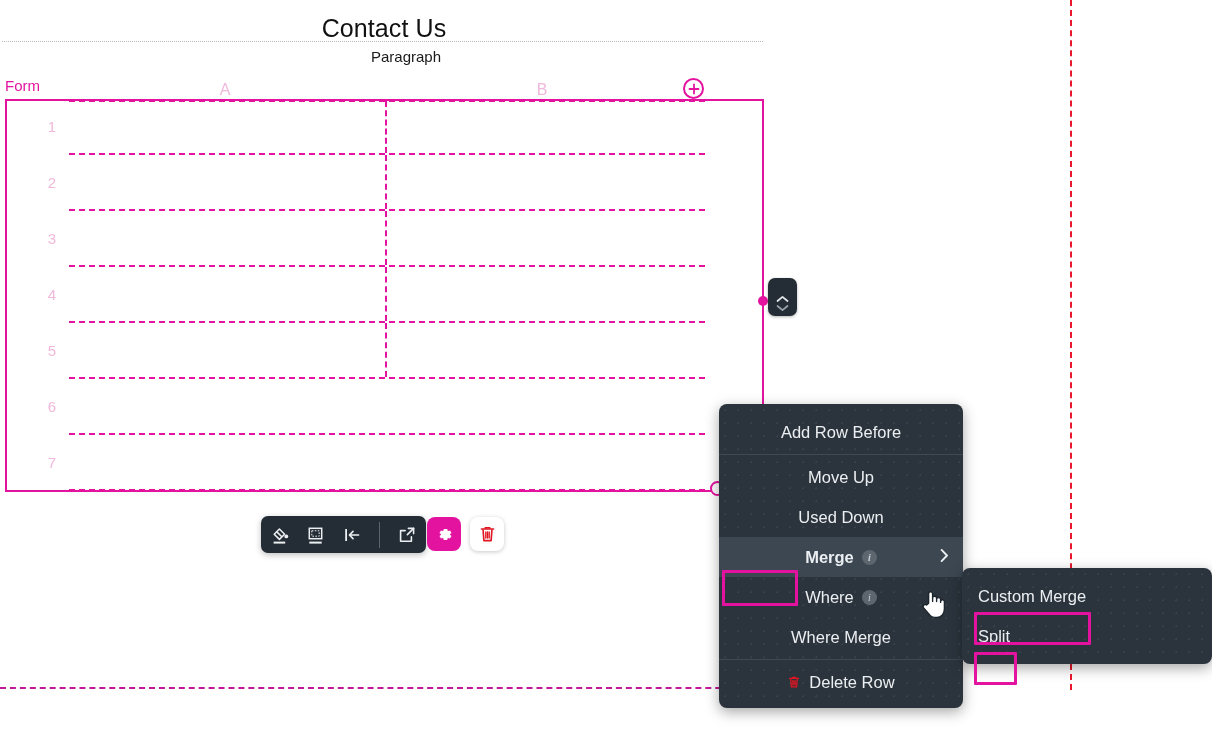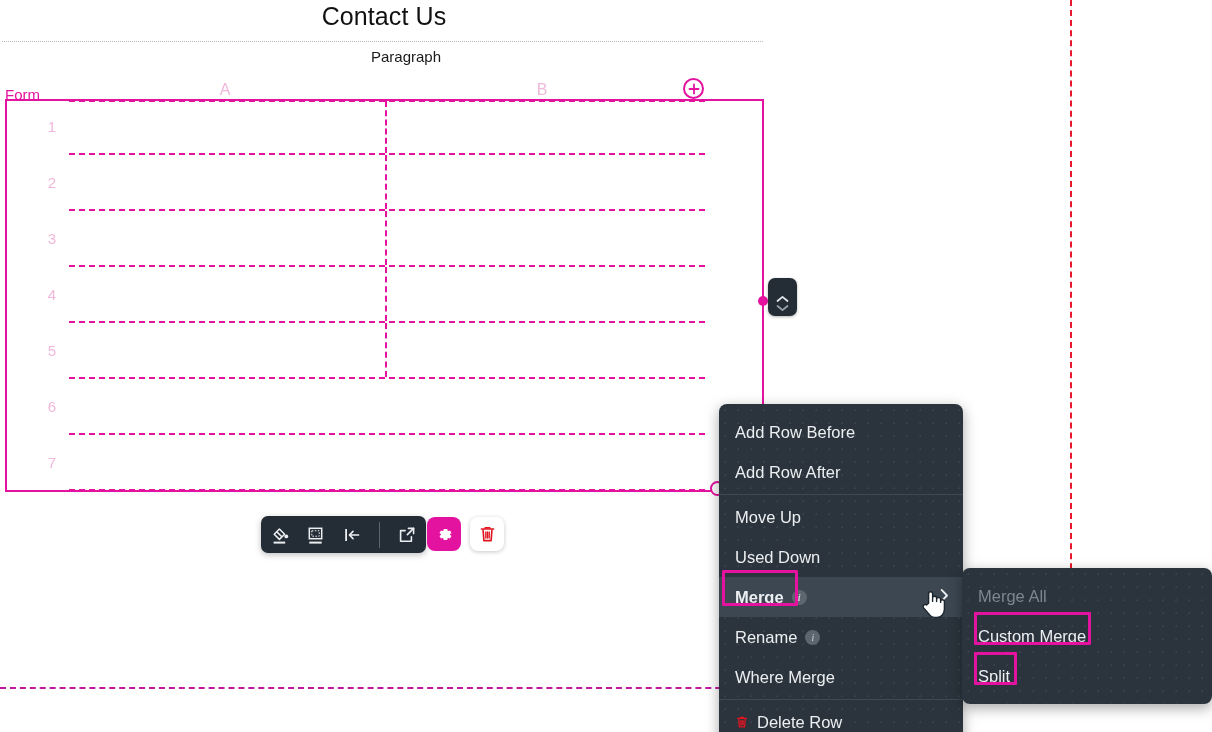--- a/index.html
+++ b/index.html
@@ -6,37 +6,37 @@
   html, body {
     width: 1212px; height: 732px;
     background: #ffffff;
     font-family: "Liberation Sans", sans-serif;
     overflow: hidden;
   }
   #root { position: relative; width: 1212px; height: 732px; background: #fff; }
 
   
   .doc-title {
-    position: absolute; left: 0; top: 2px; width: 768px;
+    position: absolute; left: 0; top: 14px; width: 768px;
     text-align: center;
     font-size: 25px; color: #111; font-weight: 400;
     letter-spacing: .1px;
   }
   .hr-dotted-gray {
     position: absolute; left: 2px; top: 41px; width: 761px; height: 0;
     border-top: 1px dotted #b9b9b9;
   }
   .doc-paragraph {
     position: absolute; left: 0; top: 48px; width: 768px;
     text-align: center; font-size: 15px; color: #1a1a1a; padding-left: 44px;
   }
 
   
   .form-label {
-    position: absolute; left: 5px; top: 86px;
+    position: absolute; left: 5px; top: 77px;
     font-size: 15px; color: #e313a0;
   }
   .col-head {
     position: absolute; top: 81px;
     font-size: 16px; color: #f0b8da; text-align: center; width: 60px;
   }
   .col-head.a { left: 195px; }
   .col-head.b { left: 512px; }
 
   .add-col-btn {
@@ -130,20 +130,21 @@
     background: #2b343d;
     background-image: radial-gradient(#39434d 1px, transparent 1px);
     background-size: 13px 13px;
     box-shadow: 0 4px 14px rgba(0,0,0,.35);
     padding: 8px 0 6px 0; overflow: hidden;
   }
   .ctx-item {
     position: relative; height: 40px; display: flex; align-items: center;
     padding: 0 16px; color: #eceff1; font-size: 16.5px; cursor: pointer;
     white-space: nowrap;
+    justify-content: center;
   }
   .ctx-item.hovered { background: #3c4752; font-weight: bold; }
   .ctx-sep { height: 1px; background: #3f4954; margin: 2px 0; }
   .info-badge {
     width: 15px; height: 15px; border-radius: 50%; background: #5d666f;
     color: #cfd5da; font-size: 10px; display: inline-flex;
     align-items: center; justify-content: center; margin-left: 8px;
     font-style: italic; font-family: "Liberation Serif", serif;
   }
   .chev-right { position: absolute; right: 14px; top: 50%;
@@ -290,64 +291,58 @@
     </svg>
   </div>
 
   <div class="guide-v-red"></div>
   <div class="guide-h-magenta"></div>
 
   <div class="ctx-menu">
     <div class="ctx-item">
       <span>Add Row Before</span>
     </div>
-    <div class="ctx-item">
-      <span>Add Row After</span>
-    </div>
     <div class="ctx-sep"></div>
     <div class="ctx-item">
       <span>Move Up</span>
     </div>
     <div class="ctx-item">
       <span>Used Down</span>
     </div>
     <div class="ctx-item hovered">
       <span>Merge</span>
       <span class="info-badge">i</span>
       <span class="chev-right">
         <svg width="9" height="14" viewBox="0 0 9 14" aria-hidden="true">
           <path d="M1.6 1.4 L7 7 L1.6 12.6" stroke="#eceff1" stroke-width="1.9" fill="none" stroke-linecap="round" stroke-linejoin="round"></path>
         </svg>
       </span>
     </div>
     <div class="ctx-item">
-      <span>Rename</span>
+      <span>Where</span>
       <span class="info-badge">i</span>
     </div>
     <div class="ctx-item">
       <span>Where Merge</span>
     </div>
     <div class="ctx-sep"></div>
     <div class="ctx-item">
       <span class="trash-red">
         <svg width="14" height="16" viewBox="0 0 20 20" aria-hidden="true">
           <path d="M3.6 4.8 H16.4" stroke="#e0151f" stroke-width="1.8" stroke-linecap="round"></path>
           <path d="M7.6 4.6 V3.3 H12.4 V4.6" stroke="#e0151f" stroke-width="1.7" fill="none" stroke-linejoin="round"></path>
           <path d="M5.3 5.2 L6.2 17 H13.8 L14.7 5.2" stroke="#e0151f" stroke-width="1.8" fill="none" stroke-linejoin="round"></path>
           <path d="M8.2 7.8 V14.2 M10 7.8 V14.2 M11.8 7.8 V14.2" stroke="#e0151f" stroke-width="1.5" stroke-linecap="round"></path>
         </svg>
       </span>
       <span>Delete Row</span>
     </div>
   </div>
 
   <div class="sub-menu">
-    <div class="sub-item disabled">
-      <span>Merge All</span>
-    </div>
     <div class="sub-item">
       <span>Custom Merge</span>
     </div>
     <div class="sub-item">
       <span>Split</span>
     </div>
   </div>
 
   <div class="hl hl-merge"></div>
   <div class="hl hl-custom"></div>

